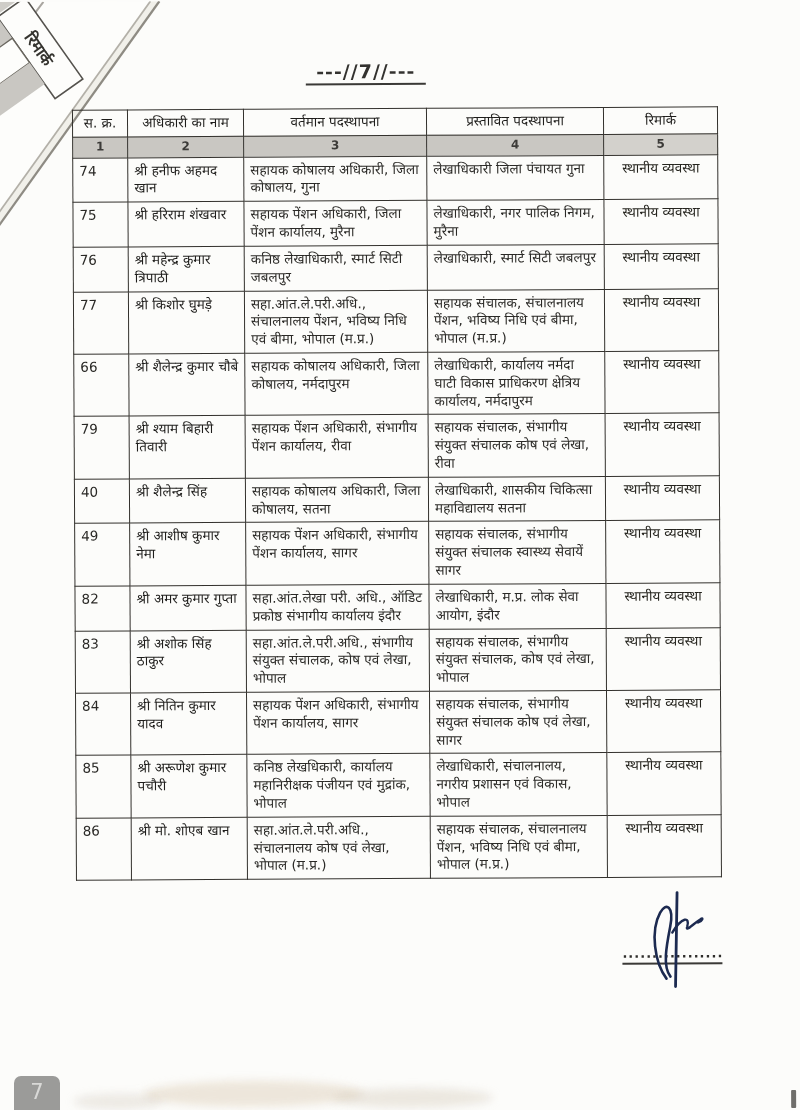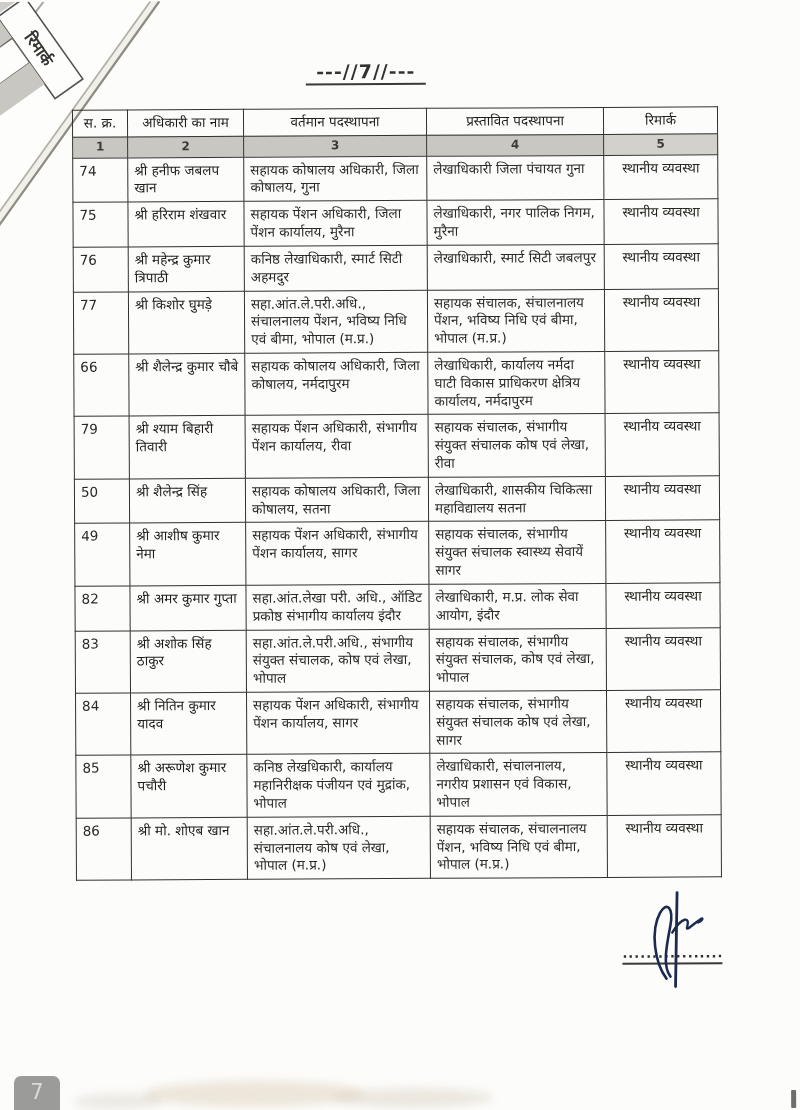--- a/index.html
+++ b/index.html
@@ -119,38 +119,38 @@
         <td>1</td>
         <td>2</td>
         <td>3</td>
         <td>4</td>
         <td>5</td>
       </tr>
     </thead>
     <tbody>
     <tr>
       <td class="sno">74</td>
-      <td class="name">श्री हनीफ जबलप खान</td>
+      <td class="name">श्री हनीफ अहमद खान</td>
       <td class="post">सहायक कोषालय अधिकारी, जिला कोषालय, गुना</td>
       <td class="post">लेखाधिकारी जिला पंचायत गुना</td>
       <td class="remark">स्थानीय व्यवस्था</td>
     </tr>
 
     <tr>
       <td class="sno">75</td>
       <td class="name">श्री हरिराम शंखवार</td>
       <td class="post">सहायक पेंशन अधिकारी, जिला पेंशन कार्यालय, मुरैना</td>
       <td class="post">लेखाधिकारी, नगर पालिक निगम, मुरैना</td>
       <td class="remark">स्थानीय व्यवस्था</td>
     </tr>
 
     <tr>
       <td class="sno">76</td>
       <td class="name">श्री महेन्द्र कुमार त्रिपाठी</td>
-      <td class="post">कनिष्ठ लेखाधिकारी, स्मार्ट सिटी अहमदुर</td>
+      <td class="post">कनिष्ठ लेखाधिकारी, स्मार्ट सिटी जबलपुर</td>
       <td class="post">लेखाधिकारी, स्मार्ट सिटी जबलपुर</td>
       <td class="remark">स्थानीय व्यवस्था</td>
     </tr>
 
     <tr>
       <td class="sno">77</td>
       <td class="name">श्री किशोर घुमड़े</td>
       <td class="post">सहा.आंत.ले.परी.अधि., संचालनालय पेंशन, भविष्य निधि एवं बीमा, भोपाल (म.प्र.)</td>
       <td class="post">सहायक संचालक, संचालनालय पेंशन, भविष्य निधि एवं बीमा, भोपाल (म.प्र.)</td>
       <td class="remark">स्थानीय व्यवस्था</td>
@@ -166,21 +166,21 @@
 
     <tr>
       <td class="sno">79</td>
       <td class="name">श्री श्याम बिहारी तिवारी</td>
       <td class="post">सहायक पेंशन अधिकारी, संभागीय पेंशन कार्यालय, रीवा</td>
       <td class="post">सहायक संचालक, संभागीय संयुक्त संचालक कोष एवं लेखा, रीवा</td>
       <td class="remark">स्थानीय व्यवस्था</td>
     </tr>
 
     <tr>
-      <td class="sno">50</td>
+      <td class="sno">40</td>
       <td class="name">श्री शैलेन्द्र सिंह</td>
       <td class="post">सहायक कोषालय अधिकारी, जिला कोषालय, सतना</td>
       <td class="post">लेखाधिकारी, शासकीय चिकित्सा महाविद्यालय सतना</td>
       <td class="remark">स्थानीय व्यवस्था</td>
     </tr>
 
     <tr>
       <td class="sno">49</td>
       <td class="name">श्री आशीष कुमार नेमा</td>
       <td class="post">सहायक पेंशन अधिकारी, संभागीय पेंशन कार्यालय, सागर</td>

